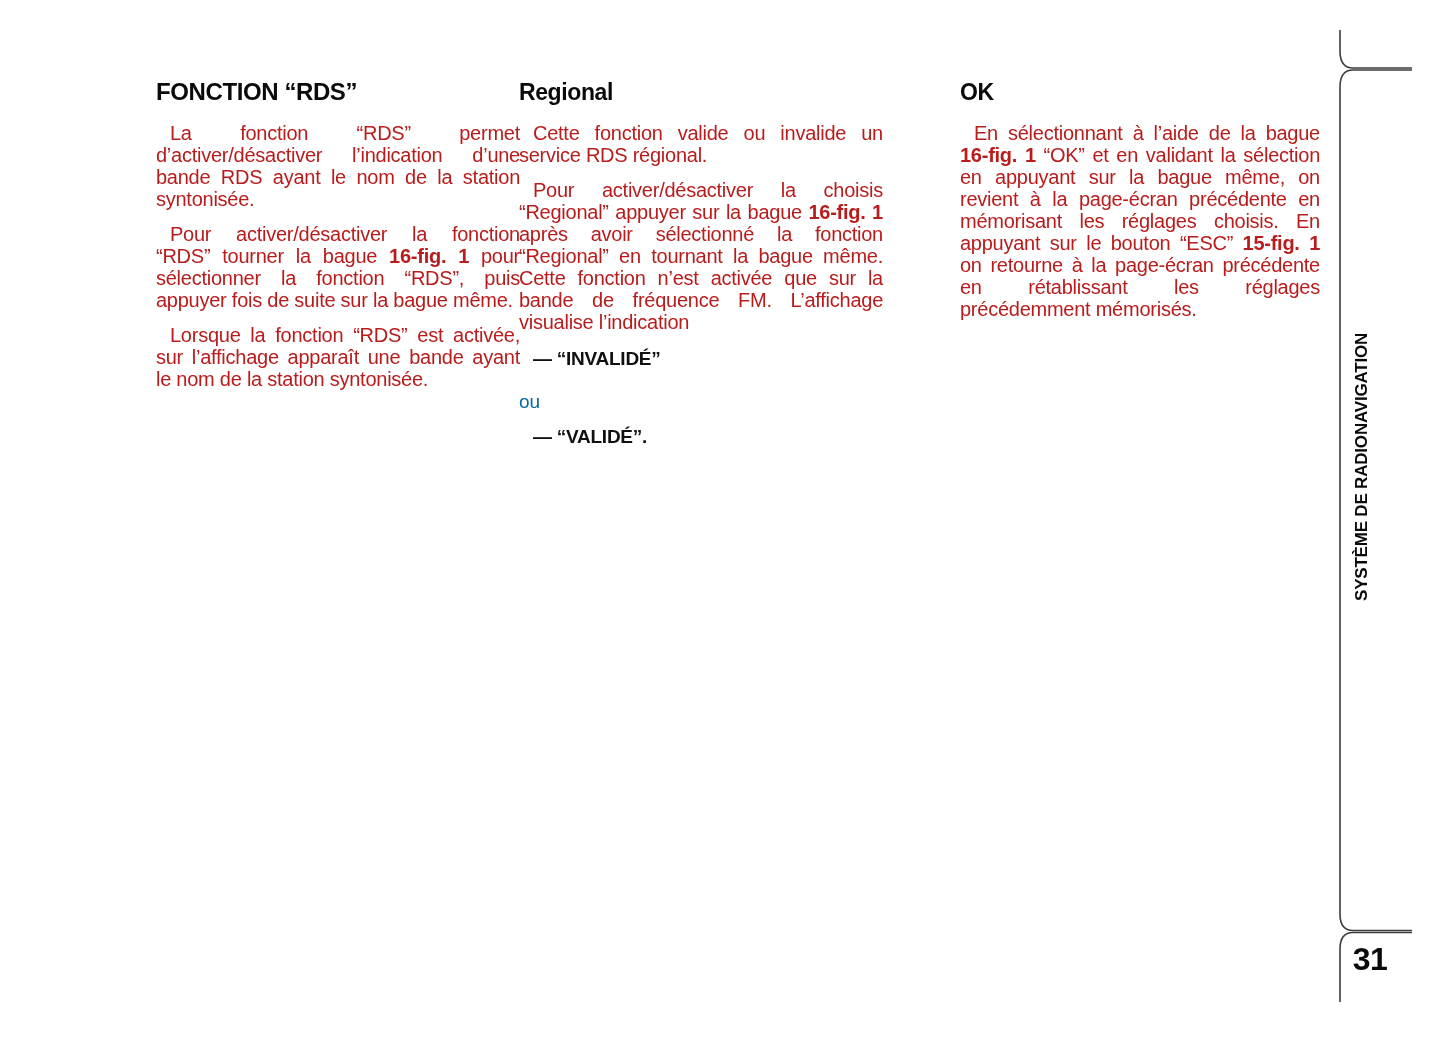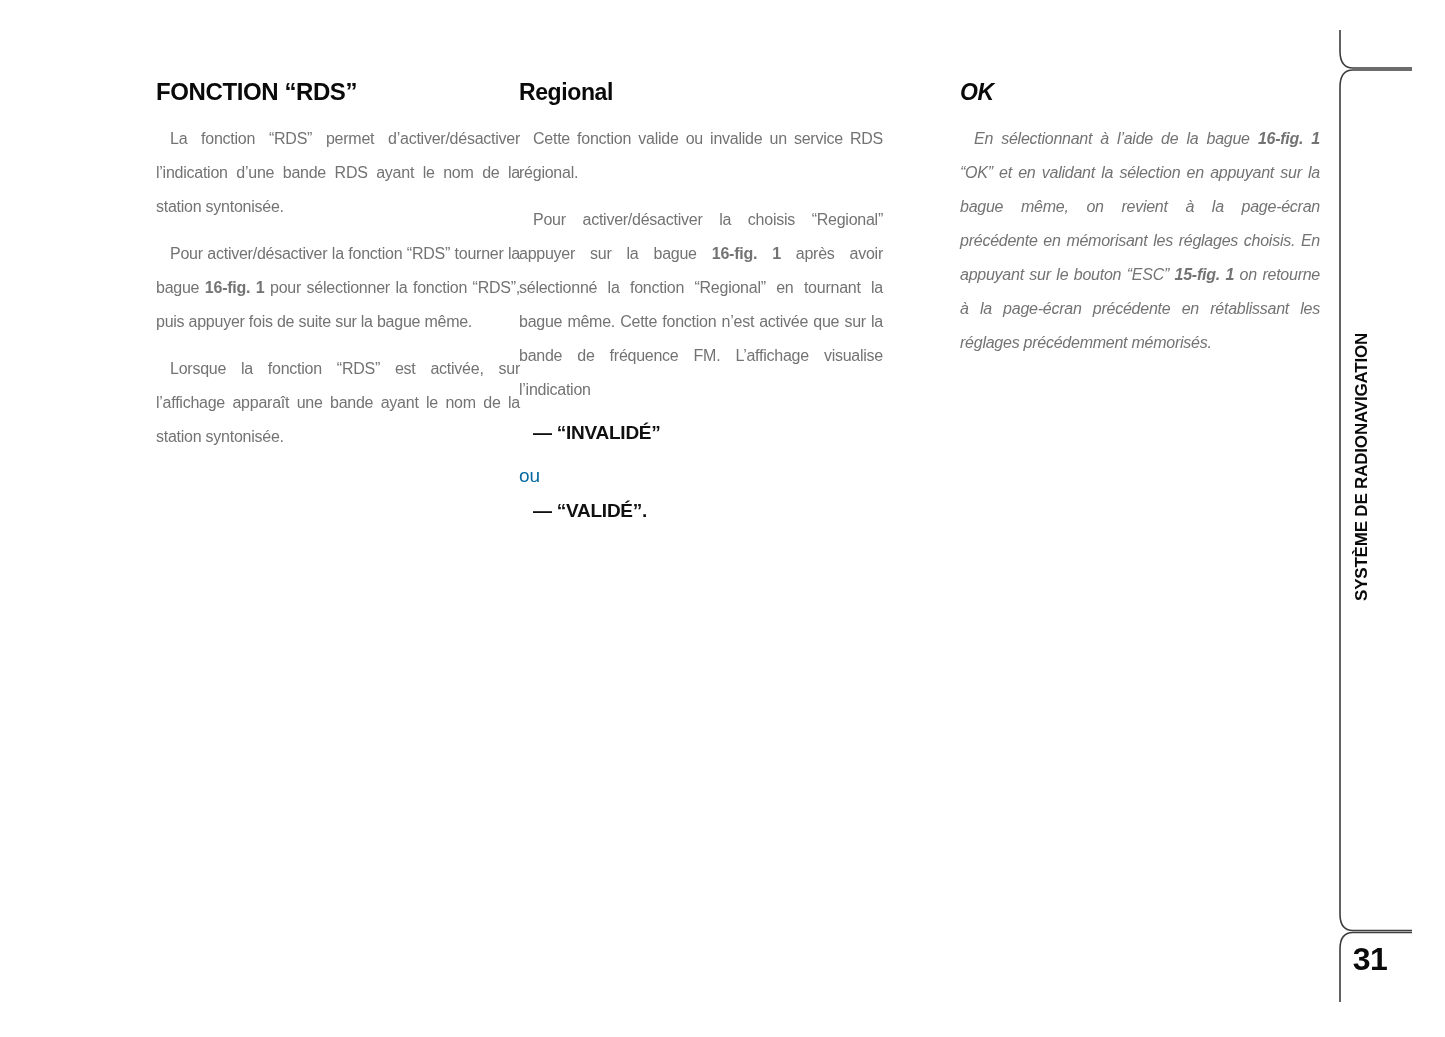--- a/index.html
+++ b/index.html
@@ -14,40 +14,40 @@
     background: #ffffff;
     font-family: "Liberation Sans", "DejaVu Sans", sans-serif;
     color: #0b0b0b;
     overflow: hidden;
   }
 
   
   .col { position: absolute; top: 78px; }
   .col-1 { left: 124px; width: 364px; margin-left: 32px; }
   .col-2 { left: 519px; width: 364px; }
-  .col-3 { left: 960px; width: 360px; font-style: italic; }
+  .col-3 { left: 960px; width: 360px; }
 
   .col h2 {
     margin: 0 0 16px 0;
     font-size: 23px;
     line-height: 28px;
     font-weight: bold;
     letter-spacing: -0.4px;
     color: #0a0a0a;
   }
   .col-1 h2 { font-size: 24px; }
 
   .col p {
     margin: 0 0 13px 0;
-    font-size: 16px;
-    line-height: 34px;
+    font-size: 20px;
+    line-height: 22px;
     letter-spacing: -0.25px;
     text-align: justify;
     text-indent: 14px;
-    color: #737373;
+    color: #b91c1c;
   }
   .figref { font-weight: bold; white-space: nowrap; }
 
   .list-item {
     font-size: 19px;
     line-height: 26px;
     letter-spacing: -0.25px;
     padding-left: 14px;
     margin-top: 9px;
     color: #101010;

